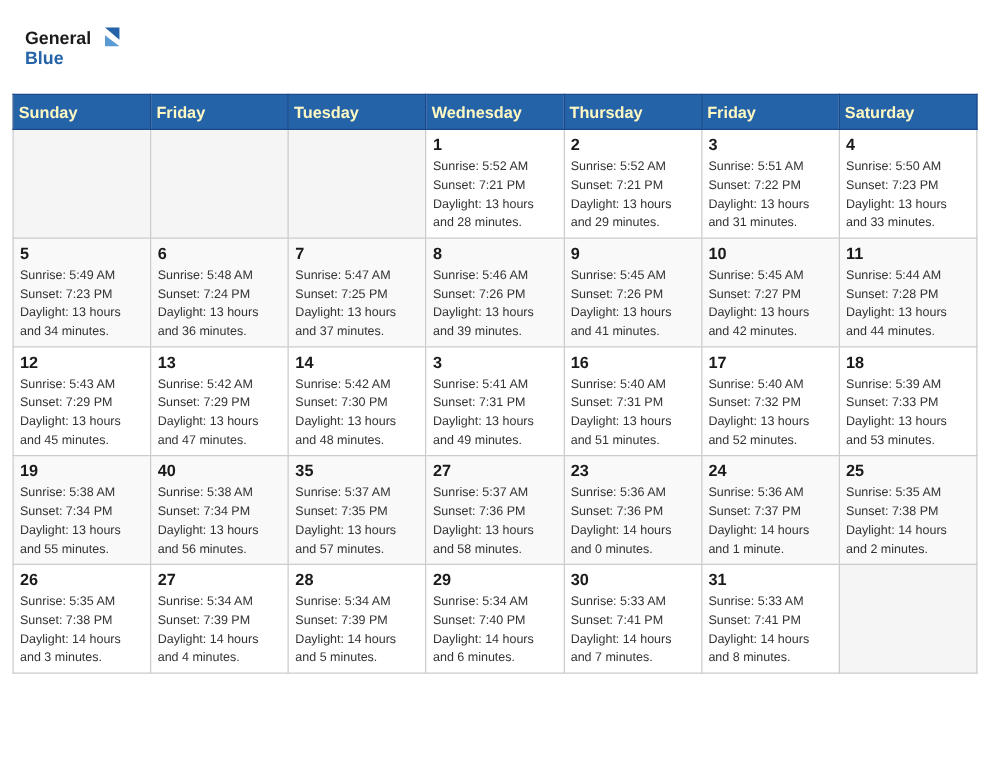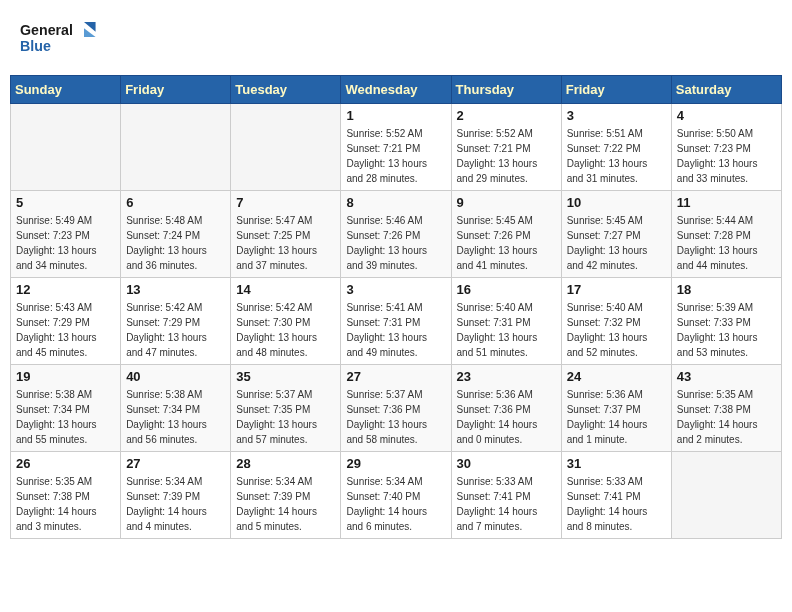--- a/index.html
+++ b/index.html
@@ -205,21 +205,21 @@
         </td>
         <td>
           <div class="day-num">23</div>
           <div class="day-info">Sunrise: 5:36 AM<br>Sunset: 7:36 PM<br>Daylight: 14 hours<br>and 0 minutes.</div>
         </td>
         <td>
           <div class="day-num">24</div>
           <div class="day-info">Sunrise: 5:36 AM<br>Sunset: 7:37 PM<br>Daylight: 14 hours<br>and 1 minute.</div>
         </td>
         <td>
-          <div class="day-num">43</div>
+          <div class="day-num">25</div>
           <div class="day-info">Sunrise: 5:35 AM<br>Sunset: 7:38 PM<br>Daylight: 14 hours<br>and 2 minutes.</div>
         </td>
       </tr>
       <tr>
         <td>
           <div class="day-num">26</div>
           <div class="day-info">Sunrise: 5:35 AM<br>Sunset: 7:38 PM<br>Daylight: 14 hours<br>and 3 minutes.</div>
         </td>
         <td>
           <div class="day-num">27</div>

